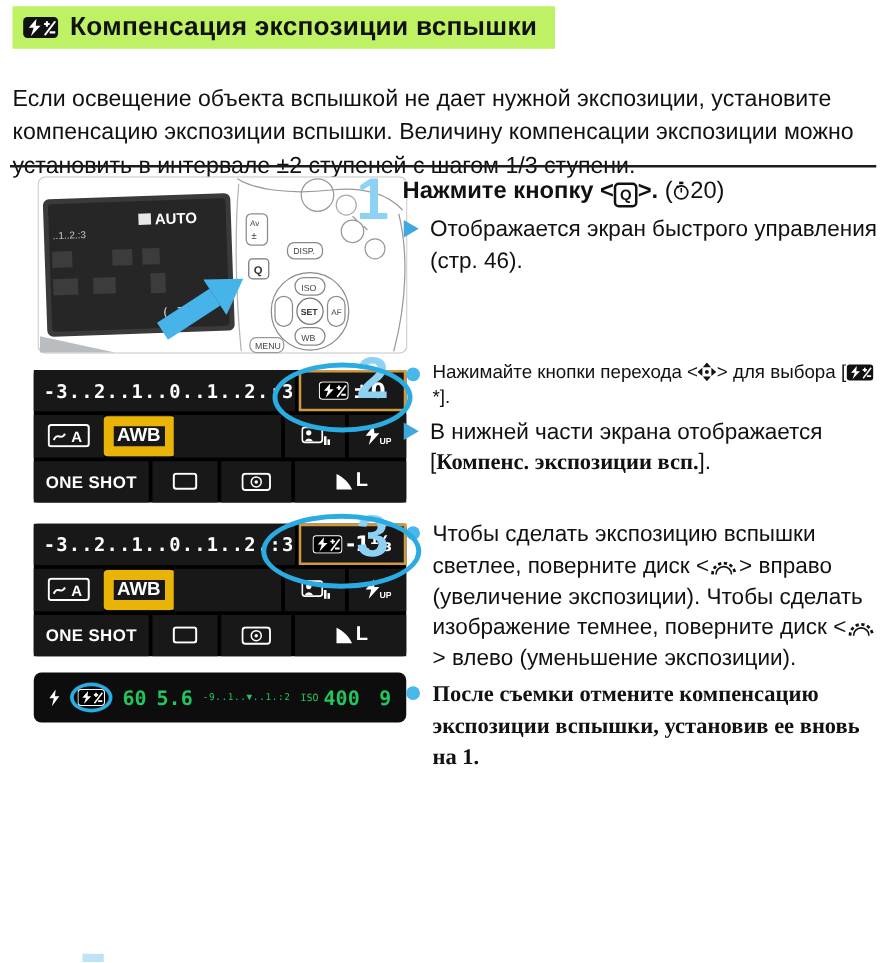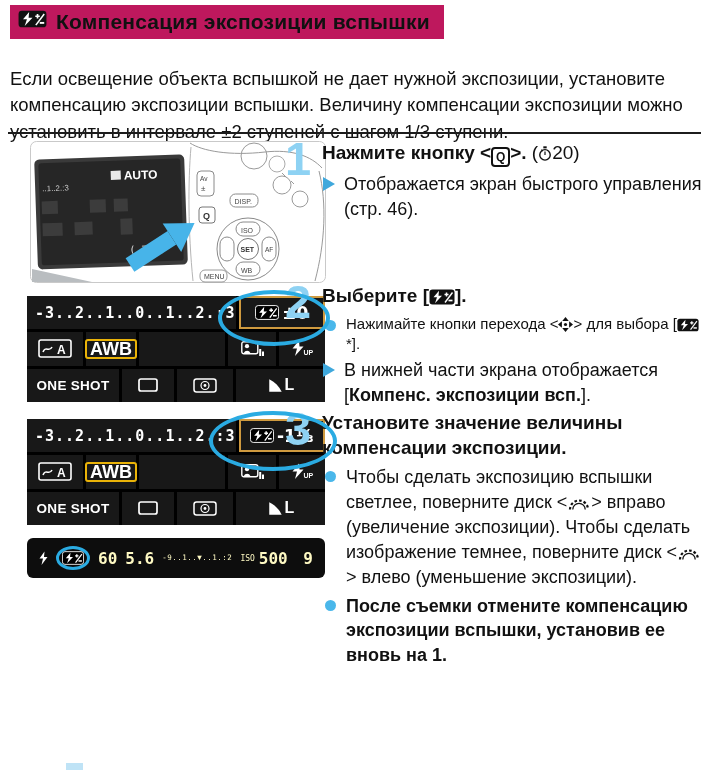--- a/index.html
+++ b/index.html
@@ -1,49 +1,49 @@
 <!DOCTYPE html>
 <html><head>
 <meta charset="utf-8">
 <style>
   html,body{margin:0;padding:0;background:#fff;}
   #page{position:relative;width:709px;height:770px;background:#fff;overflow:hidden;
         font-family:"Liberation Sans",sans-serif;color:#111;}
 
   
-  .title-bar{position:absolute;top:5px;left:10px;display:inline-flex;align-items:flex-start;
-             gap:9px;background:#be185d;padding:5px 14px 5px 8px;}
+  .title-bar{position:absolute;top:5px;left:10px;display:inline-flex;align-items:center;
+             gap:9px;background:#bef264;padding:5px 14px 5px 8px;}
   .title-text{font-size:21px;font-weight:bold;letter-spacing:.2px;}
 
   
   .intro{position:absolute;top:47px;left:10px;width:690px;font-size:18.5px;line-height:1.45;}
   .divider{position:absolute;top:132px;left:8px;width:693px;height:0;border-top:2px solid #1c1c1c;}
 
   
   .camera-photo{position:absolute;top:141px;left:30px;width:296px;height:142px;}
 
   .lcd{position:absolute;left:27px;width:298px;height:106px;background:#000;border-radius:3px;
        display:flex;flex-direction:column;gap:3px;padding:0;box-sizing:border-box;}
   .lcd-row{display:flex;gap:3px;flex:1;}
   .tile{background:#181818;color:#fff;display:flex;align-items:center;justify-content:center;}
   .tile-scale{flex:1;justify-content:flex-start;padding-left:8px;font-weight:bold;font-size:15px;
               letter-spacing:1px;font-family:"DejaVu Sans Mono",monospace;}
   .tile-comp{width:92px;position:relative;border:2px solid #cf9a3f;box-sizing:border-box;gap:3px;
              font-weight:bold;font-size:17px;font-family:"DejaVu Sans",sans-serif;}
   .hl-ellipse{position:absolute;right:-7px;top:-8px;width:104px;height:48px;
               border:4px solid #2aabe2;border-radius:50%;pointer-events:none;z-index:5;}
   .hl-ellipse.wide{width:120px;height:52px;right:-14px;top:-10px;}
-  .awb-chip{border:2px solid #eab308;border-radius:3px;font-weight:bold;font-size:18px;
+  .awb-chip{border:8px solid #eab308;border-radius:3px;font-weight:bold;font-size:15px;
             padding:0 3px;line-height:16px;}
   .oneshot{font-weight:bold;font-size:13.5px;letter-spacing:.3px;}
   .qual-l{font-weight:bold;font-size:16px;margin-left:2px;}
 
   .vf{position:absolute;top:538px;left:27px;width:298px;height:40px;background:#0d0d0d;
       border-radius:6px;display:flex;align-items:center;gap:8px;padding:0 12px;box-sizing:border-box;
-      color:#fef9c3;font-family:"DejaVu Sans Mono",monospace;}
+      color:#22c55e;font-family:"DejaVu Sans Mono",monospace;}
   .vf-num{font-size:16px;font-weight:bold;}
   .vf-comp{border:3px solid #2aabe2;border-radius:50%;padding:2px 3px;display:inline-flex;}
   .vf-scale{font-size:7.5px;letter-spacing:.5px;line-height:1;text-align:center;}
   .vf-tick{width:2px;height:7px;background:#fff;margin:1px auto 0;}
   .vf-iso{font-size:8px;margin-right:-4px;}
   .vf-burst{margin-left:auto;font-size:16px;font-weight:bold;}
 
   .note-square{position:absolute;top:763px;left:66px;width:17px;height:7px;background:#bfe3f6;}
 
   
@@ -52,21 +52,21 @@
             font-size:47px;font-weight:bold;color:#8ed2f3;line-height:1;}
   .step-body{margin-left:48px;}
   .step-h{font-size:19px;font-weight:bold;line-height:1.3;margin:0 0 5px 0;}
   .plain{font-weight:normal;}
   .item{display:flex;margin-top:4px;}
   .b-dot{flex:none;width:11px;height:11px;border-radius:50%;background:#4ab7ea;margin:6px 10px 0 3px;}
   .b-tri{flex:none;width:0;height:0;border-left:12px solid #3fa8dc;
          border-top:7px solid transparent;border-bottom:7px solid transparent;margin:5px 9px 0 1px;}
   .itxt{font-size:18px;line-height:1.38;}
   .itxt-sm{font-size:15px;line-height:1.35;}
-  .bold{font-weight:bold;}
+  .bold{font-weight:bold;font-family:Liberation Serif, serif;}
 
   .inline-ic{display:inline-block;vertical-align:-3px;}
   .q-chip{display:inline-block;border:2px solid #111;border-radius:4px;width:15px;height:16px;
           line-height:16px;text-align:center;font-size:12px;font-weight:bold;vertical-align:-2px;}
 </style>
 </head>
 <body>
 
 <div id="page">
 
@@ -283,21 +283,21 @@
         <path d="M19.5 11.5 h4" stroke="#fff" stroke-width="1.7"></path>
       </svg>
     </span>
     <span class="vf-num">60</span>
     <span class="vf-num">5.6</span>
     <span class="vf-scale">
       <span>-9..1..▼..1.:2</span>
       <span class="vf-tick"></span>
     </span>
     <span class="vf-iso">ISO</span>
-    <span class="vf-num">500</span>
+    <span class="vf-num">400</span>
     <span class="vf-burst">9</span>
   </div>
 
   <div class="note-square"></div>
 
   <div class="step" style="top:141px;">
     <div class="step-num">1</div>
     <div class="step-body">
       <p class="step-h">
         <span>Нажмите кнопку &lt;</span><span class="q-chip">Q</span><span>&gt;.</span>
@@ -311,29 +311,20 @@
       <div class="item">
         <span class="b-tri"></span>
         <span class="itxt">Отображается экран быстрого управления (стр. 46).</span>
       </div>
     </div>
   </div>
 
   <div class="step" style="top:284px;">
     <div class="step-num">2</div>
     <div class="step-body">
-      <p class="step-h">
-        <span>Выберите [</span><svg class="inline-ic" width="26" height="16" viewBox="0 0 26 16">
-            <rect x="0.5" y="0.5" width="25" height="15" rx="3" fill="#111"></rect>
-            <path d="M10 1.8 L4.5 8.2 H8 L6 14.2 L13 6.8 H9.5 Z" fill="#fff"></path>
-            <path d="M16 13.5 L23.5 3.5" stroke="#fff" stroke-width="1.4"></path>
-            <path d="M15.5 5.5 h4 M17.5 3.5 v4" stroke="#fff" stroke-width="1.5"></path>
-            <path d="M19.5 11.5 h4" stroke="#fff" stroke-width="1.7"></path>
-          </svg><span>].</span>
-      </p>
       <div class="item">
         <span class="b-dot"></span>
         <span class="itxt itxt-sm">
           <span>Нажимайте кнопки перехода &lt;</span><svg class="inline-ic" width="15" height="15" viewBox="0 0 17 17">
               <polygon points="8.5,0 4.8,4.4 12.2,4.4" fill="#111"></polygon>
               <polygon points="8.5,17 4.8,12.6 12.2,12.6" fill="#111"></polygon>
               <polygon points="0,8.5 4.4,4.8 4.4,12.2" fill="#111"></polygon>
               <polygon points="17,8.5 12.6,4.8 12.6,12.2" fill="#111"></polygon>
               <circle cx="8.5" cy="8.5" r="1.8" fill="#111"></circle>
             </svg><span>&gt; для выбора [</span><svg class="inline-ic" width="22" height="14" viewBox="0 0 26 16">
@@ -350,21 +341,20 @@
         <span class="itxt">
           <span>В нижней части экрана отображается [</span><span class="bold">Компенс. экспозиции всп.</span><span>].</span>
         </span>
       </div>
     </div>
   </div>
 
   <div class="step" style="top:411px;">
     <div class="step-num">3</div>
     <div class="step-body">
-      <p class="step-h">Установите значение величины компенсации экспозиции.</p>
       <div class="item">
         <span class="b-dot"></span>
         <span class="itxt">
           <span>Чтобы сделать экспозицию вспышки светлее, поверните диск &lt;</span><svg class="inline-ic" width="24" height="16" viewBox="0 0 24 16">
               <path d="M3 14.5 a9 9 0 0 1 18 0" fill="none" stroke="#111" stroke-width="2.2" stroke-dasharray="2.6 2.1"></path>
               <path d="M5.8 14.5 a6.2 6.2 0 0 1 12.4 0" fill="none" stroke="#111" stroke-width="1.3"></path>
             </svg><span>&gt; вправо (увеличение экспозиции). Чтобы сделать изображение темнее, поверните диск &lt;</span><svg class="inline-ic" width="24" height="16" viewBox="0 0 24 16">
               <path d="M3 14.5 a9 9 0 0 1 18 0" fill="none" stroke="#111" stroke-width="2.2" stroke-dasharray="2.6 2.1"></path>
               <path d="M5.8 14.5 a6.2 6.2 0 0 1 12.4 0" fill="none" stroke="#111" stroke-width="1.3"></path>
             </svg><span>&gt; влево (уменьшение экспозиции).</span>

